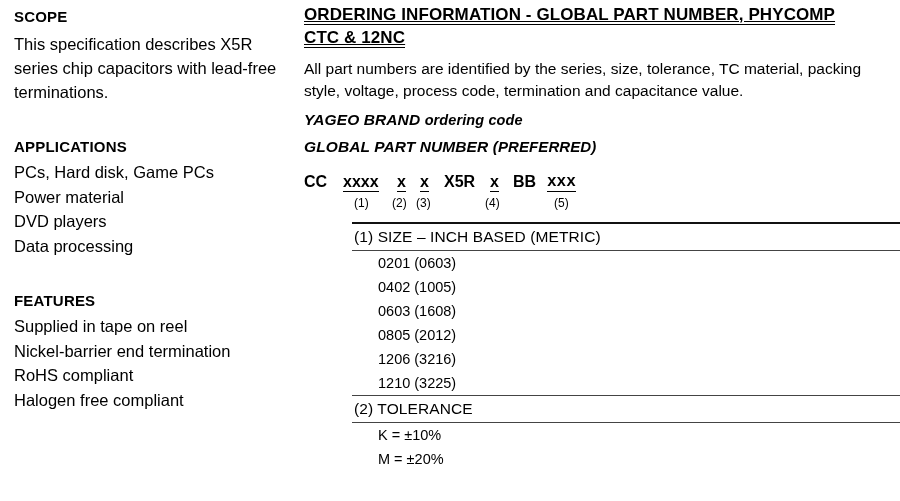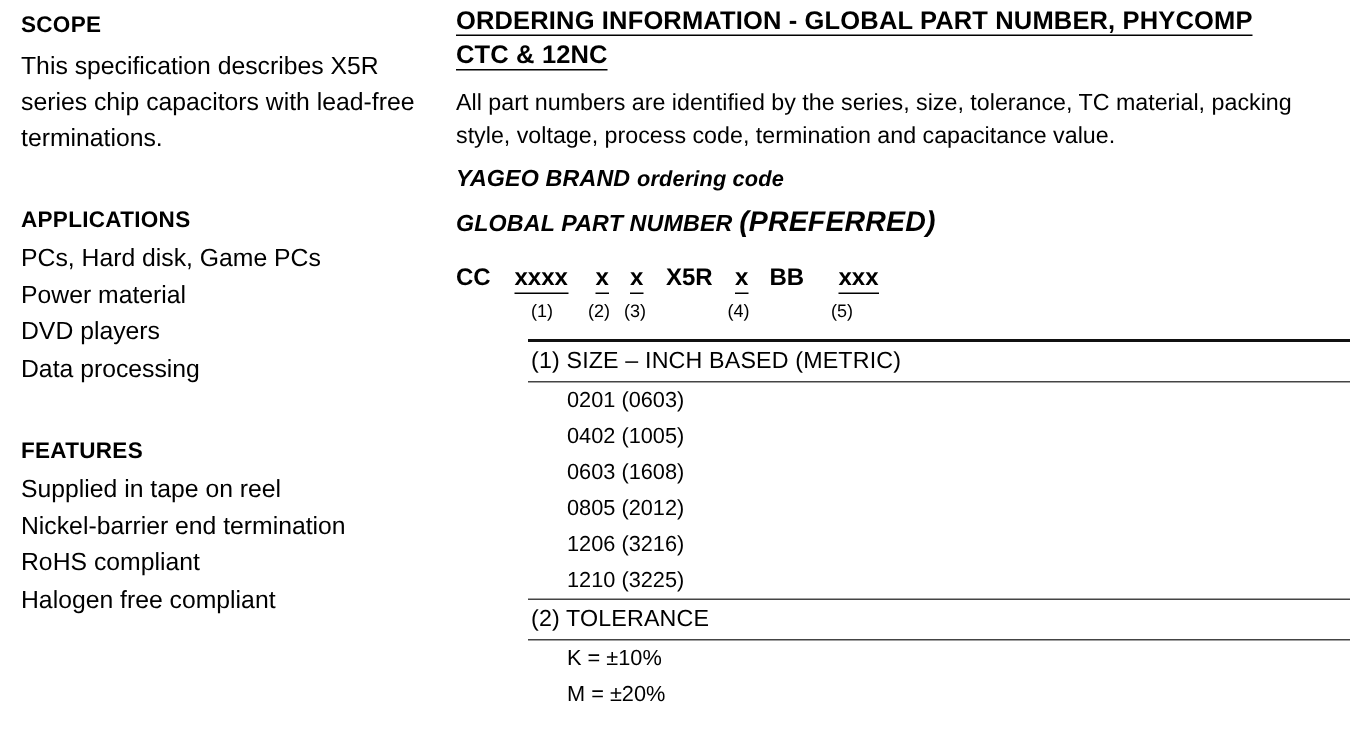--- a/index.html
+++ b/index.html
@@ -41,20 +41,21 @@
     overflow: hidden;
     display: block;
   }
   .clip-head .inner {
     display: inline-block;
     font-weight: bold;
     letter-spacing: 0.2px;
     border-bottom: 1.5px solid #000;
     position: relative;
     line-height: 1.0;
+    text-decoration: underline;
   }
   .head-sm .inner {
     font-size: 15px;
     margin-top: -5px;
     padding-bottom: 1px;
   }
   .head-sm {
     height: 15px;
   }
   .head-lg .inner {
@@ -94,21 +95,21 @@
     max-width: 572px;
   }
   .sub-bold {
     font-weight: bold;
     font-size: 15.5px;
     margin-top: 9px;
     letter-spacing: 0.1px;
     font-style: italic;
   }
   .sub-bold .small-caps {
-    font-size: 19px;
+    font-size: 15px;
     font-weight: bold;
   }
   .sub-bold .reg {
     font-size: 14.5px;
     font-weight: bold;
   }
 
   
   .code-line {
     margin-top: 17px;
@@ -222,21 +223,21 @@
     </div>
 
     <div class="code-line">
         <span class="seg" style="left: 0px;">CC</span>
         <span class="seg ul" style="left: 39px;">xxxx</span>
         <span class="seg ul" style="left: 93px;">x</span>
         <span class="seg ul" style="left: 116px;">x</span>
         <span class="seg" style="left: 140px;">X5R</span>
         <span class="seg ul" style="left: 186px;">x</span>
         <span class="seg" style="left: 209px;">BB</span>
-        <span class="seg ul" style="left: 255px;">xxx</span>
+        <span class="seg ul" style="left: 243px; font-family: Liberation Mono, monospace;">xxx</span>
       </div>
     <div class="marker-row">
         <span class="mk" style="left: 50px;">(1)</span>
         <span class="mk" style="left: 88px;">(2)</span>
         <span class="mk" style="left: 112px;">(3)</span>
         <span class="mk" style="left: 181px;">(4)</span>
         <span class="mk" style="left: 250px;">(5)</span>
       </div>
 
     <div class="tbl">

